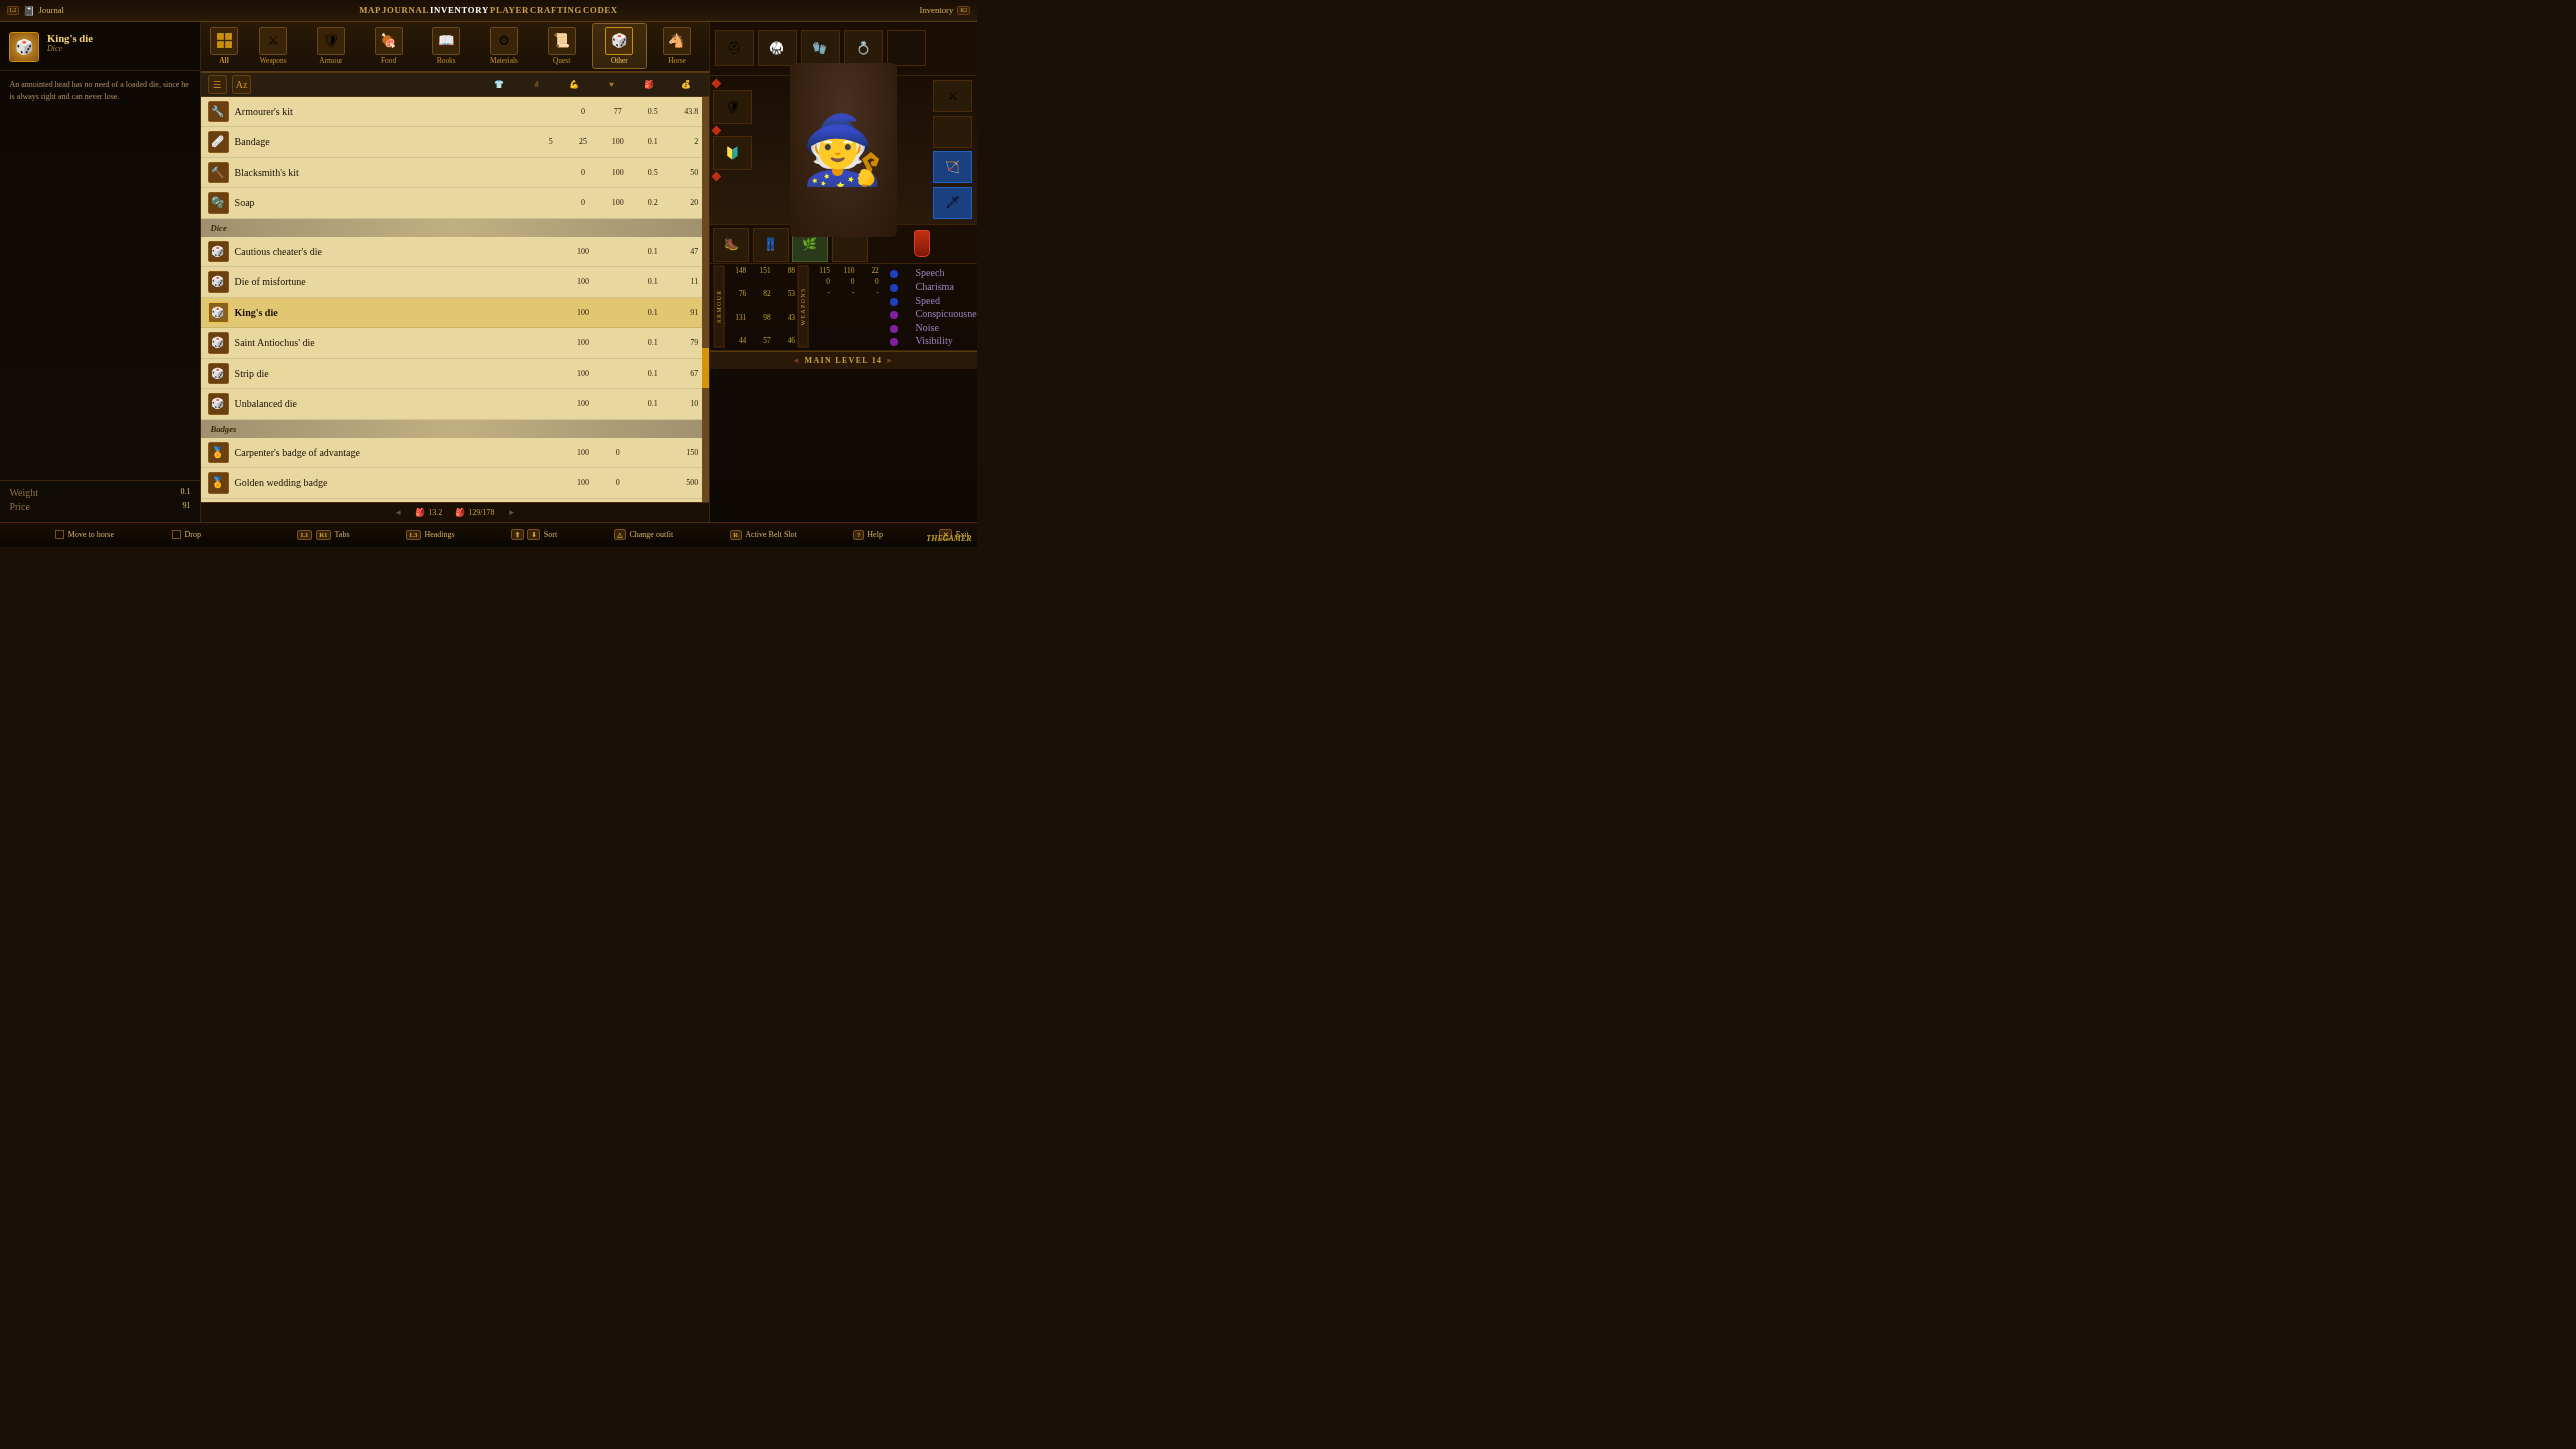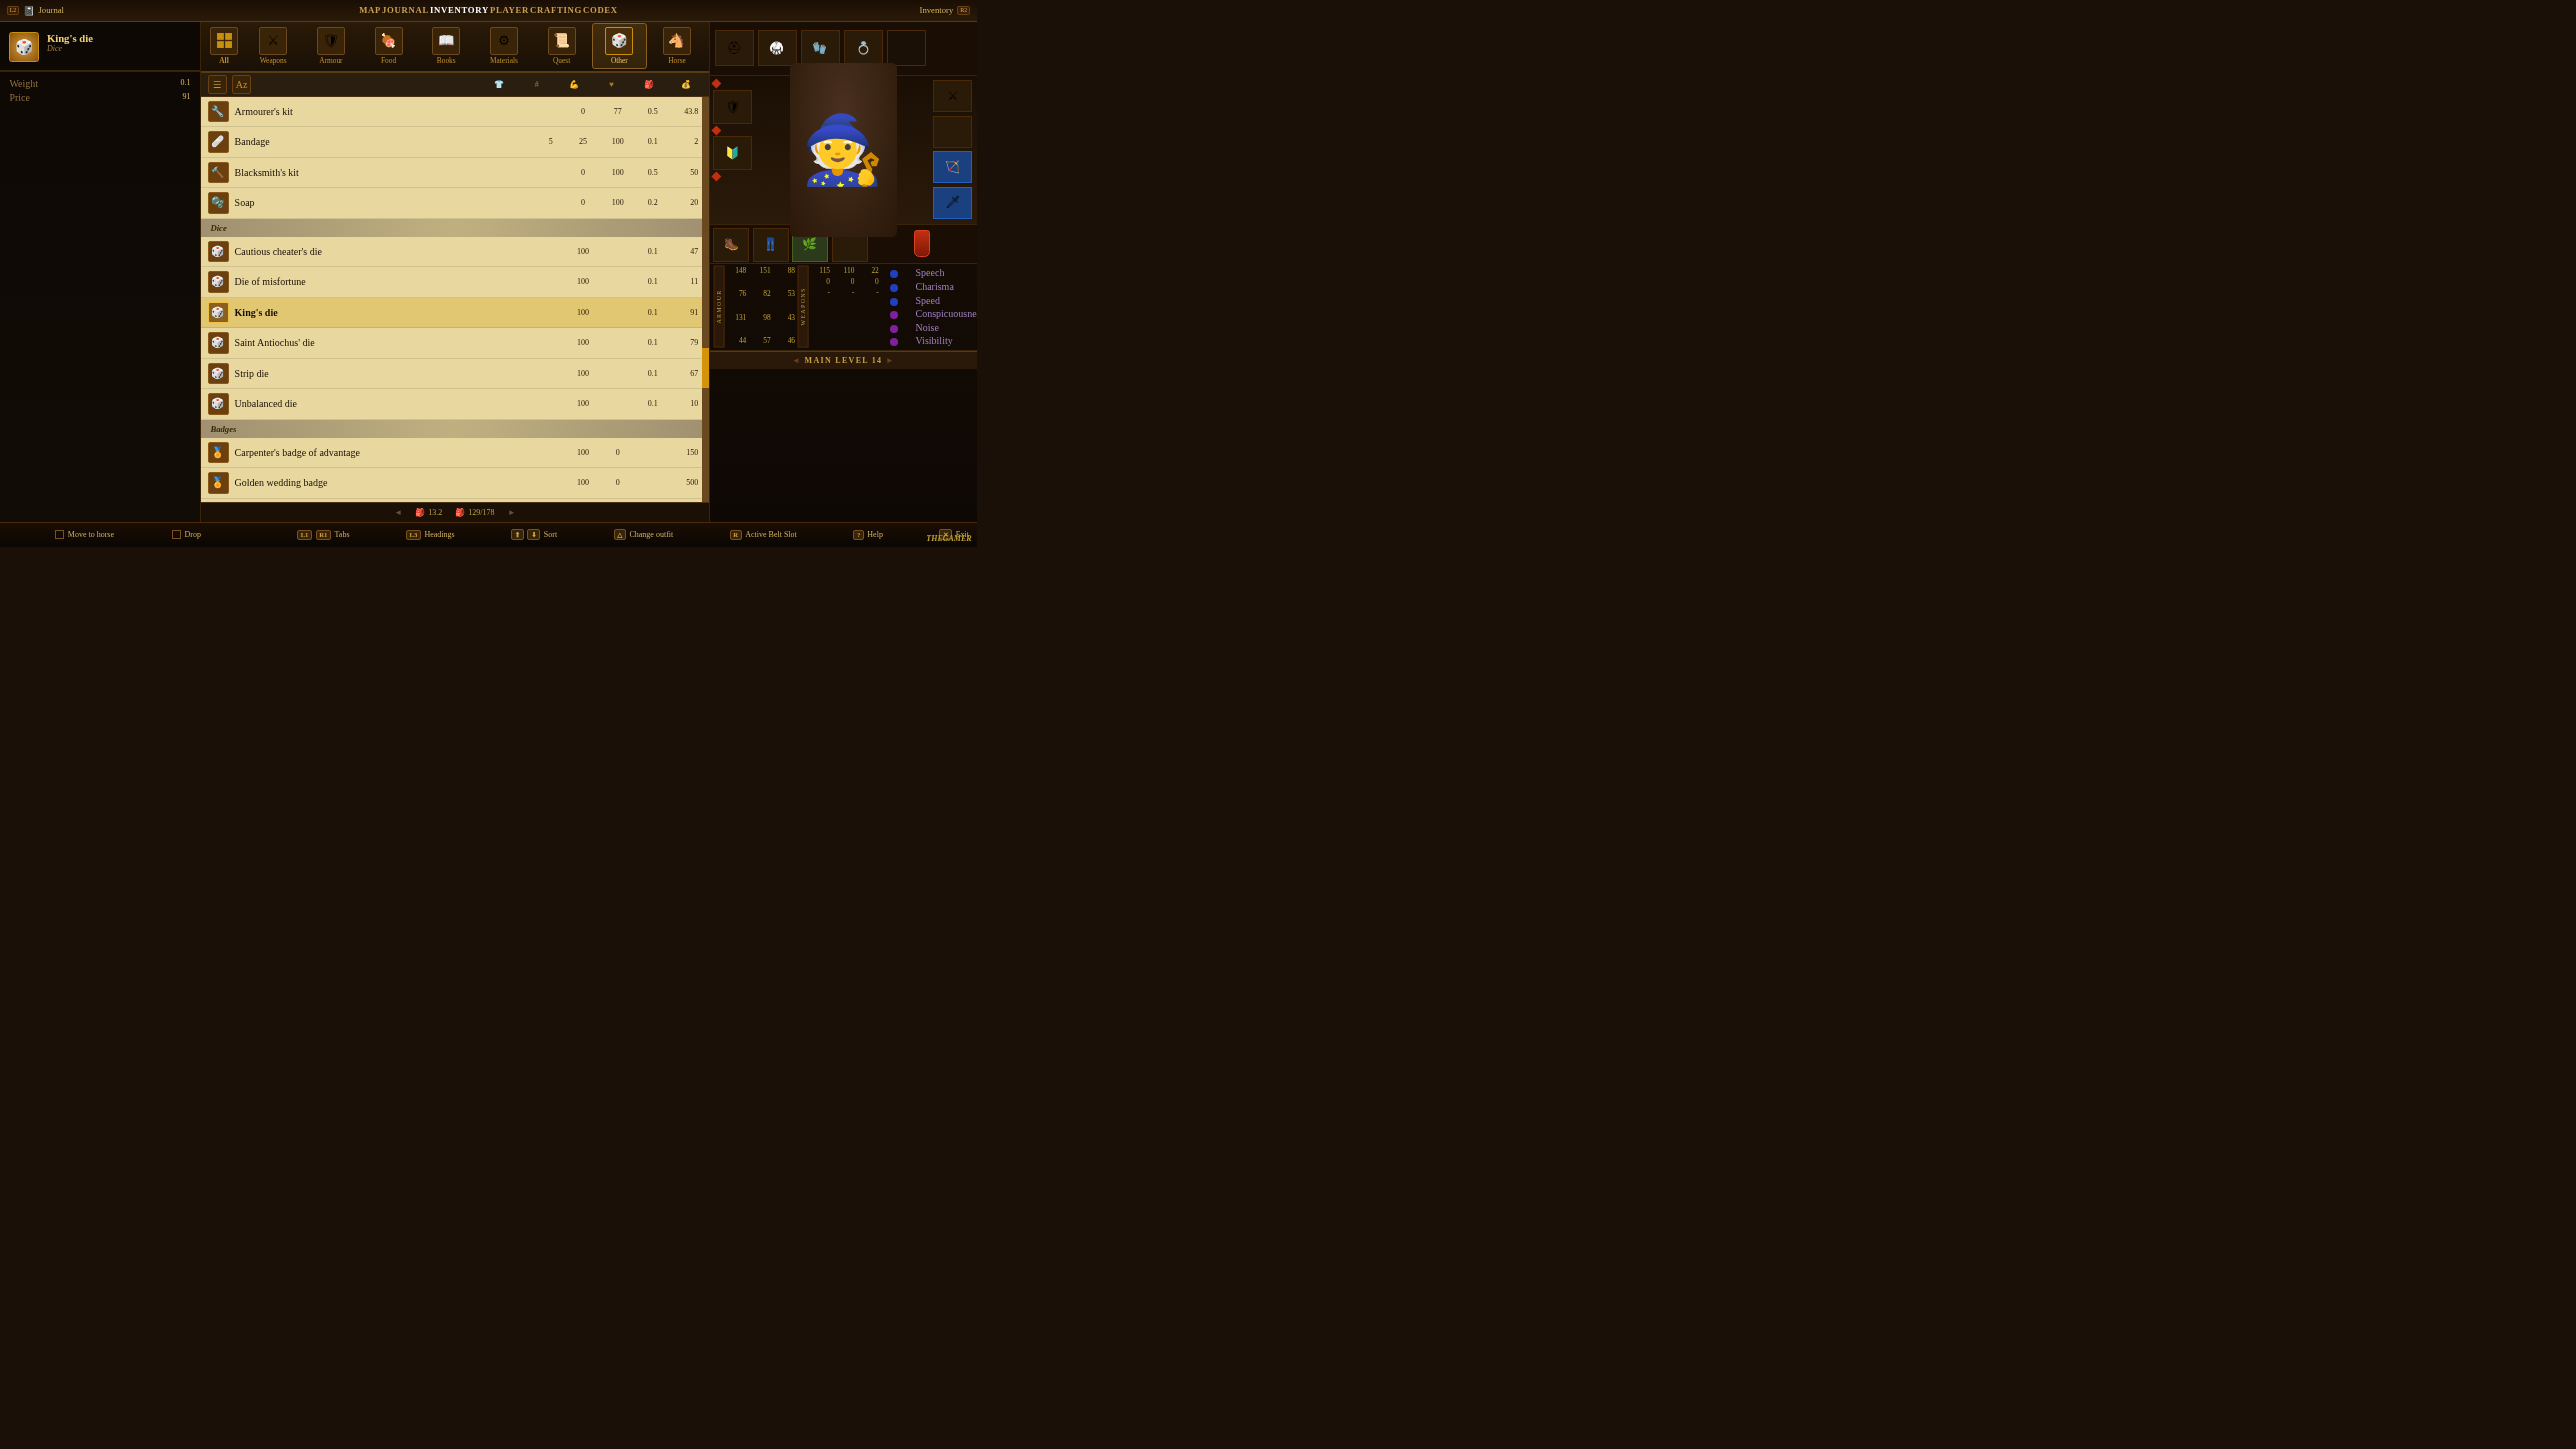--- a/index.html
+++ b/index.html
@@ -499,20 +499,21 @@
 </div>
 
 <div class="left-panel">
   <div class="item-header">
     <div class="item-icon-big">🎲</div>
     <div class="item-title-block">
       <div class="item-name">King's die</div>
       <div class="item-type">Dice</div>
     </div>
   </div>
+  <div class="item-desc">An annointed head has no need of a loaded die, since he is always right and can never lose.</div>
   <div class="item-stats">
     <div class="item-stat-row">
       <span class="item-stat-label">Weight</span>
       <span class="item-stat-value">0.1</span>
     </div>
     <div class="item-stat-row">
       <span class="item-stat-label">Price</span>
       <span class="item-stat-value">91</span>
     </div>
   </div>

